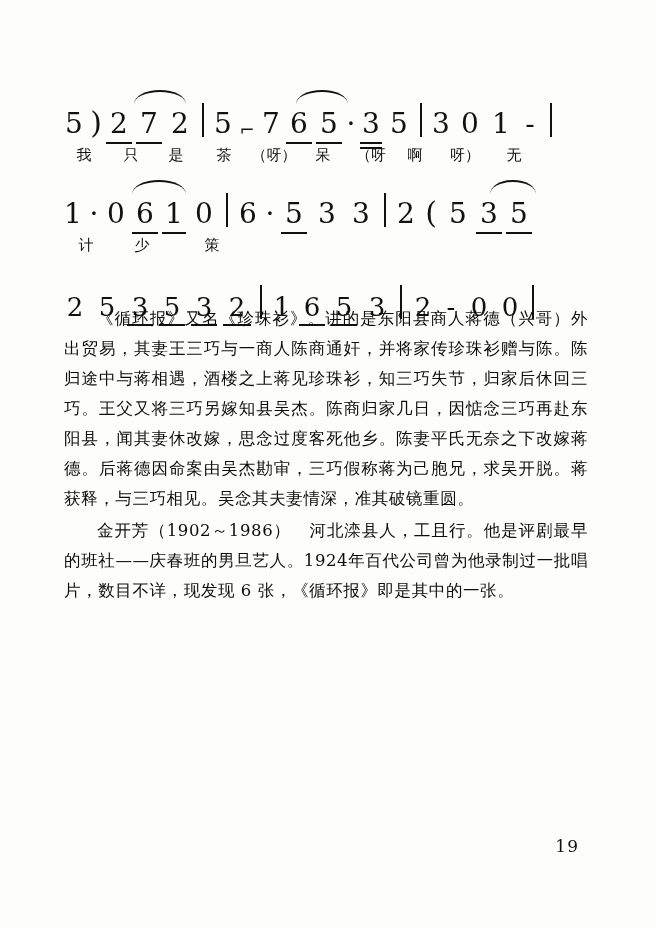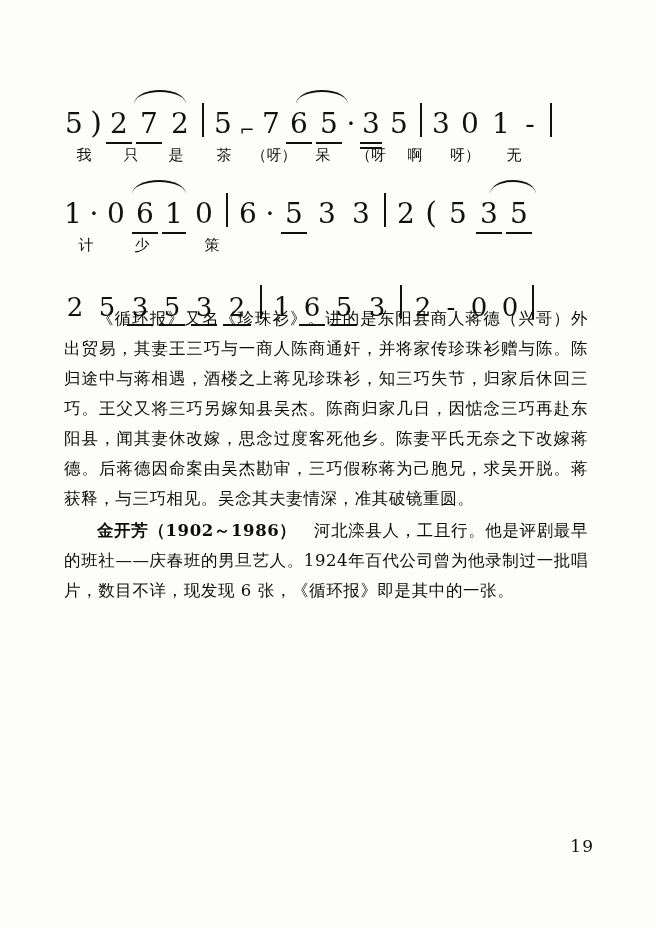--- a/index.html
+++ b/index.html
@@ -107,25 +107,25 @@
   }
   .body-text p {
     margin: 4px 0 0 0;
     text-indent: 2em;
     letter-spacing: 0.6px;
   }
   .body-text p + p {
     margin-top: 2px;
   }
   .bold {
-    font-weight: bold;
+    font-weight: normal;
   }
   .page-number {
     position: absolute;
-    right: 61px;
+    right: 76px;
     top: 836px;
     font-family: "DejaVu Serif", serif;
     font-size: 17px;
     letter-spacing: 1px;
   }
 
   
   .watermark {
     position: absolute;
     right: 30px;

